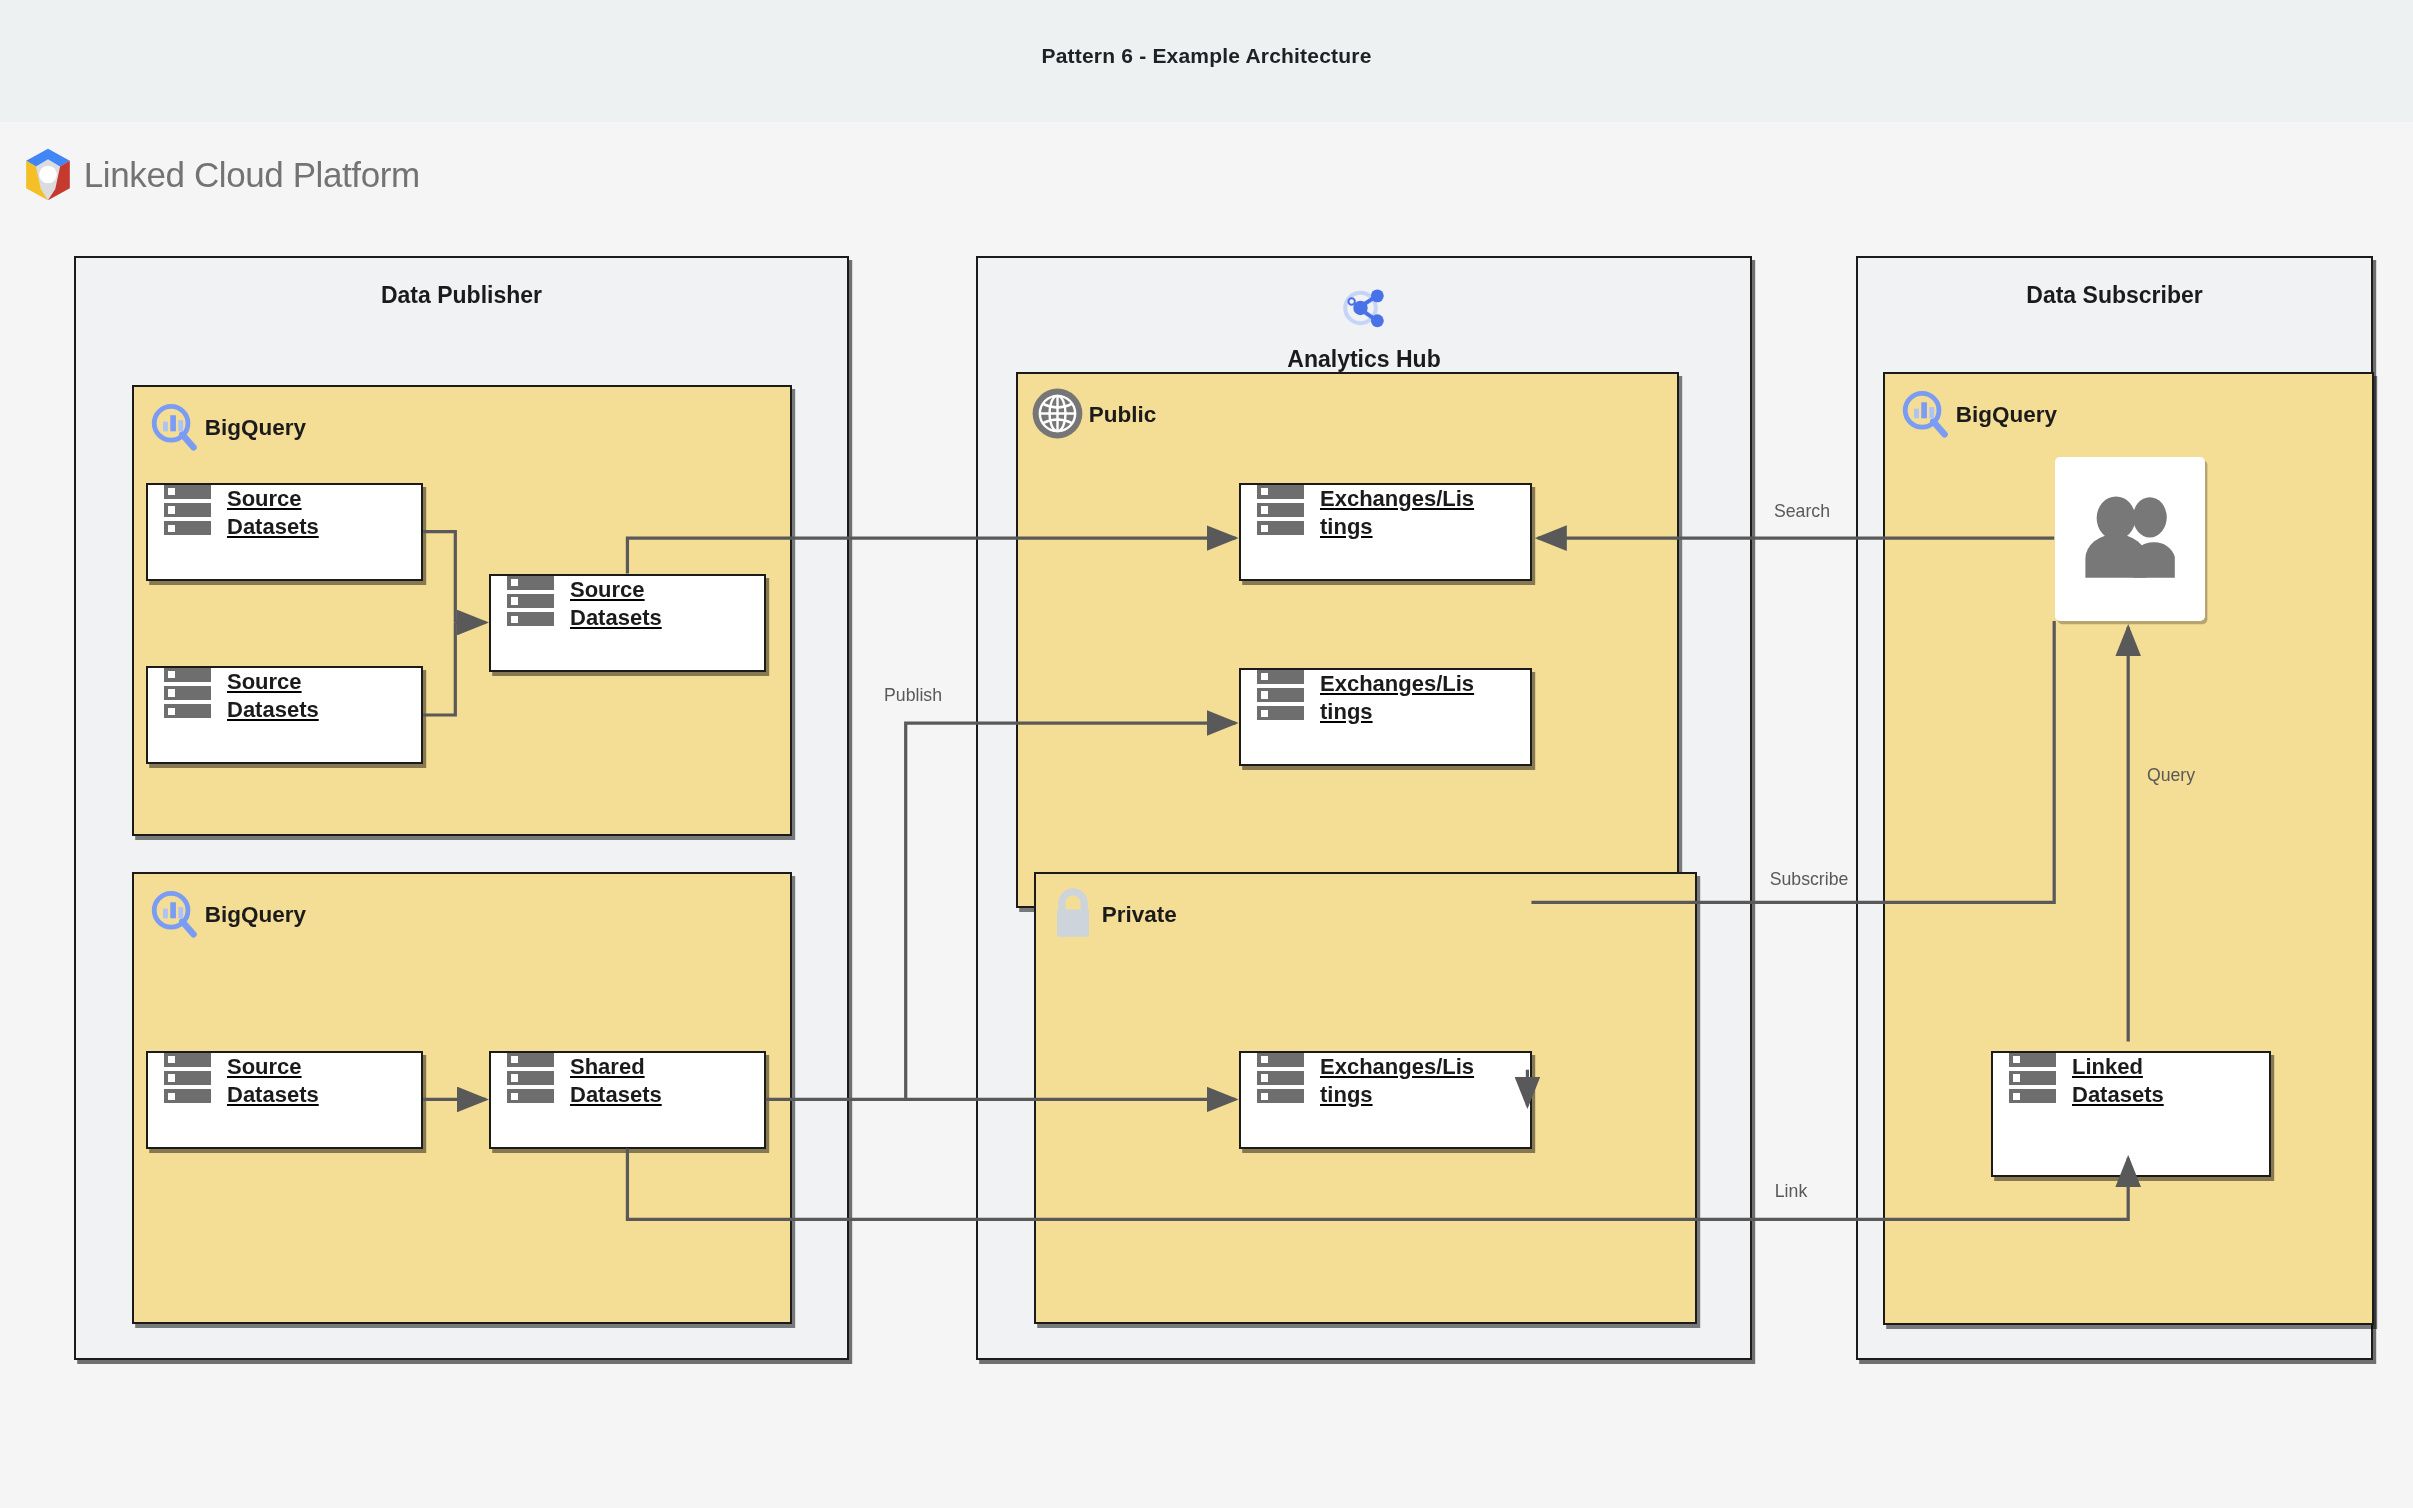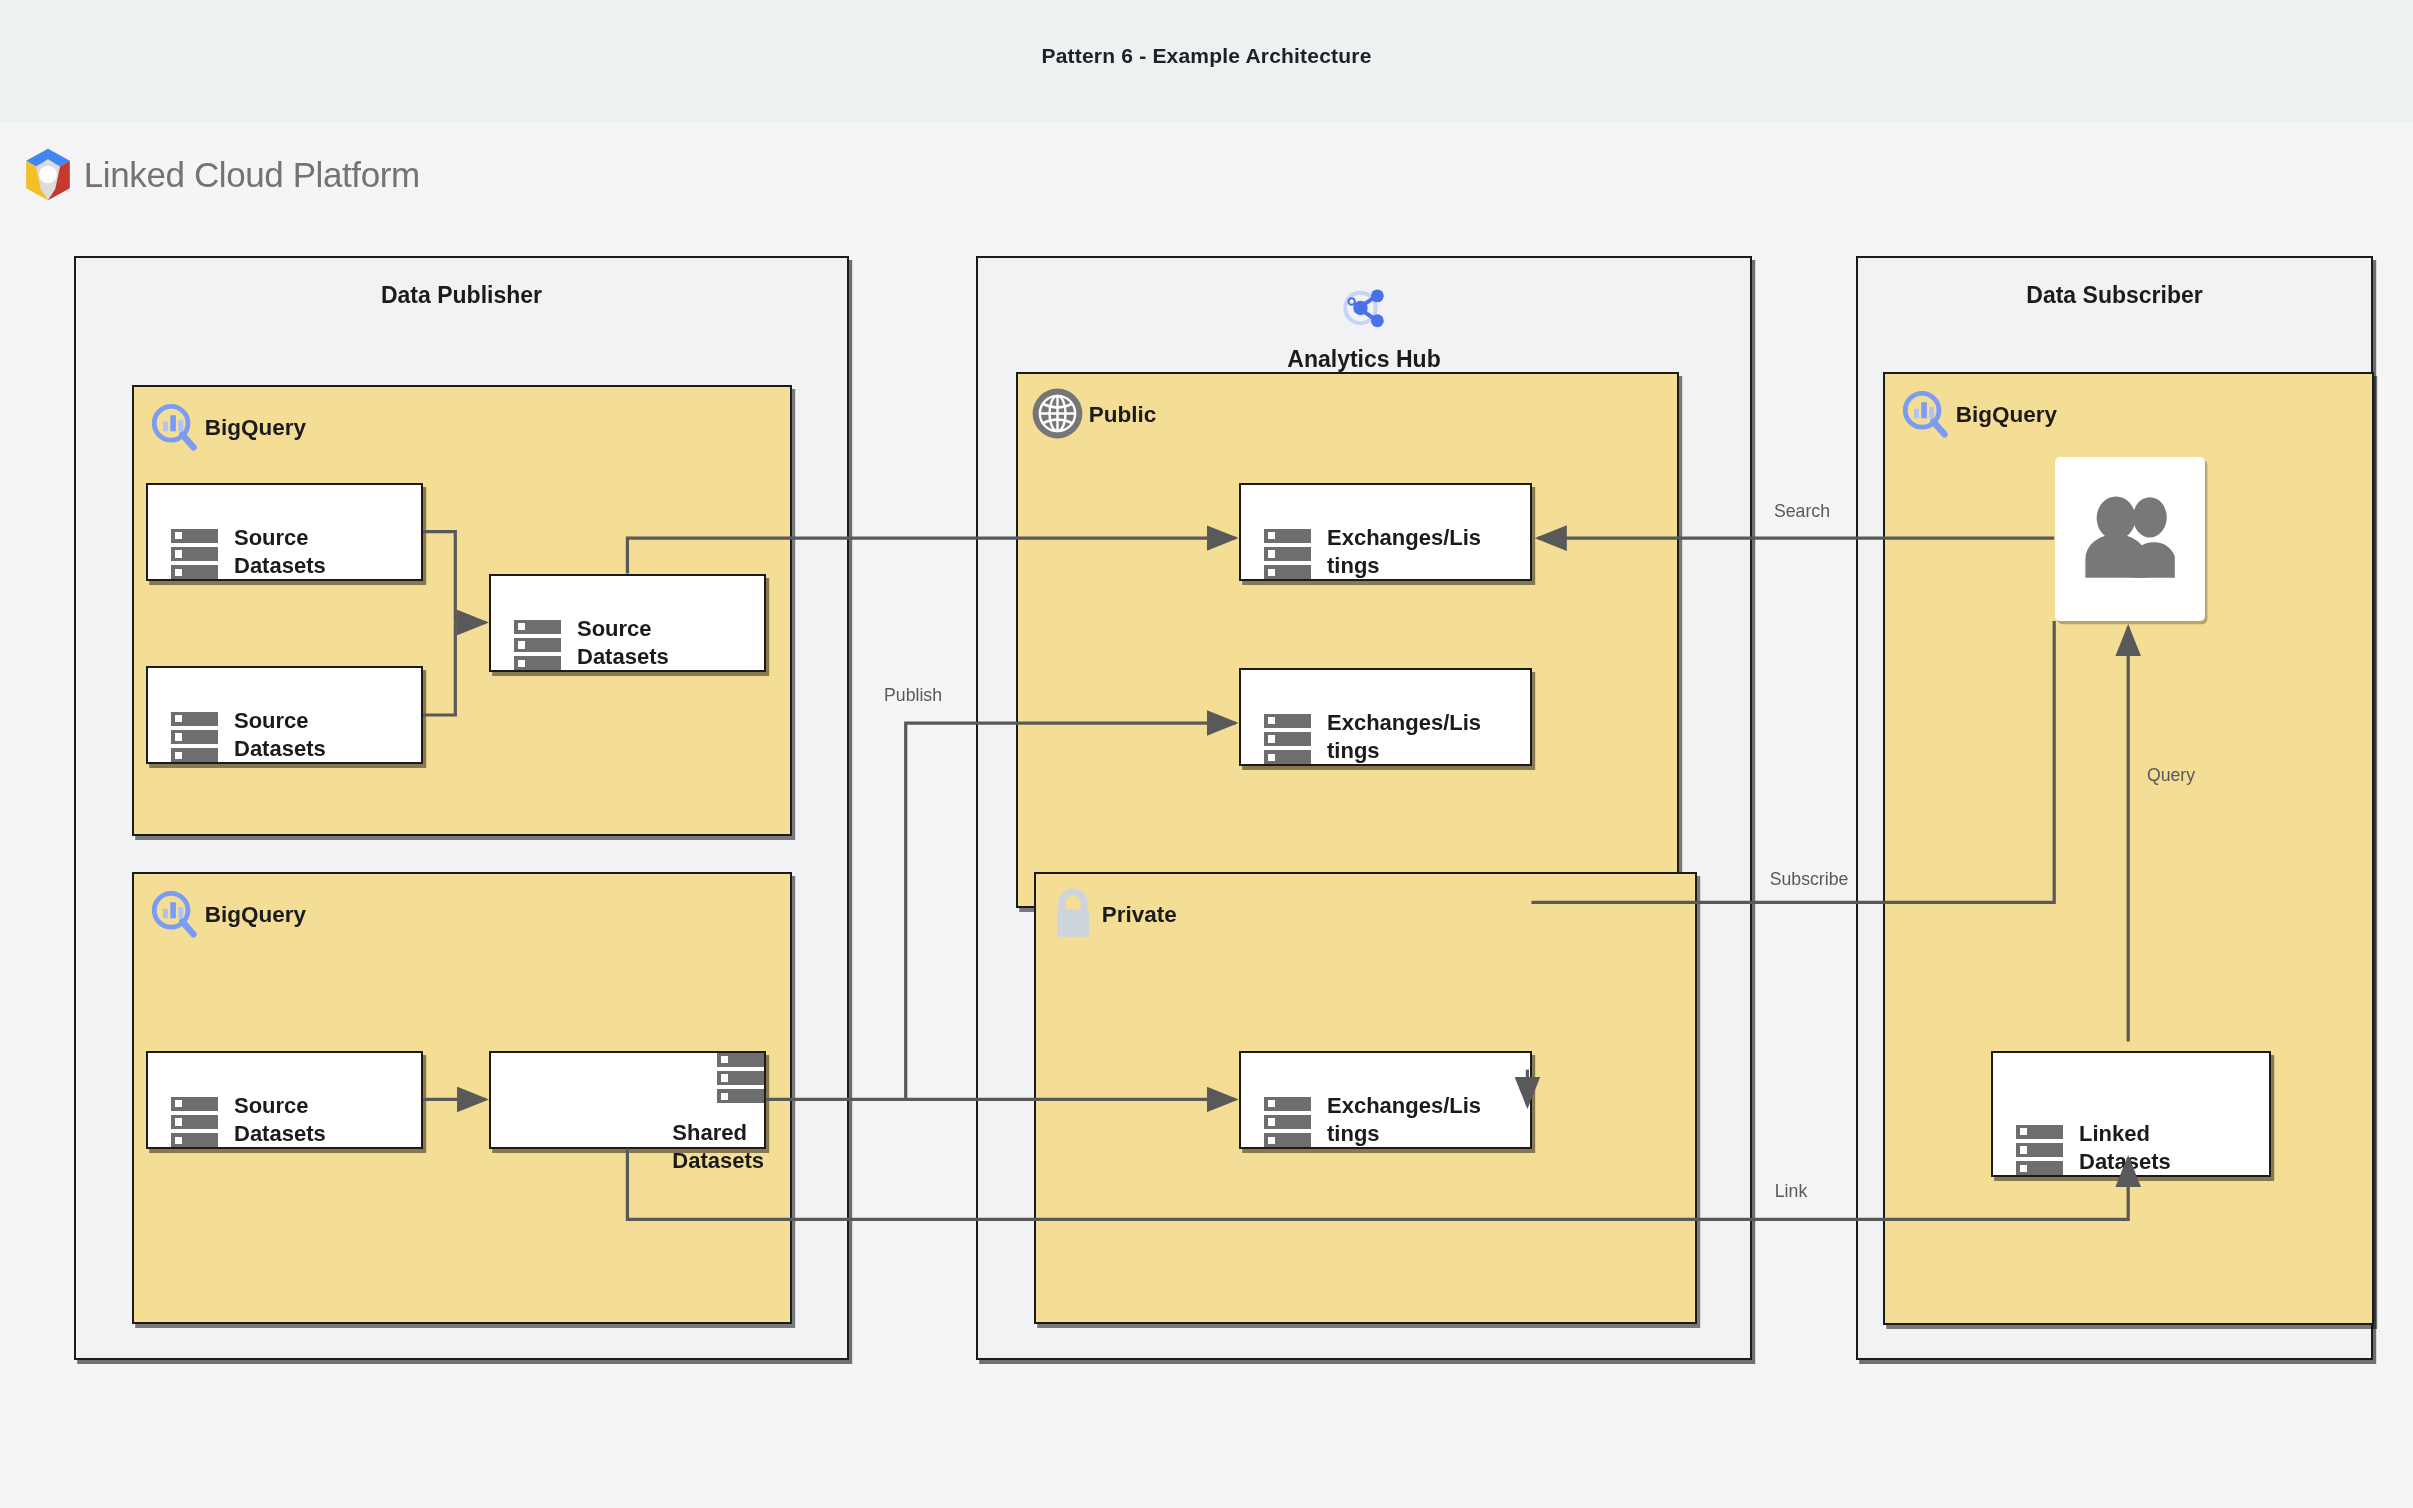--- a/index.html
+++ b/index.html
@@ -56,21 +56,21 @@
     position: absolute; left: 13px; top: 13px;
     display: flex; align-items: center; gap: 4.8px;
   }
   .ygroup-label { font-size: 22.5px; font-weight: bold; color: #1b1b1b; white-space: nowrap; }
 
   
   .node {
     position: absolute; background: #ffffff;
     border: 2.4px solid #1b1b1b;
     box-shadow: 3.2px 4px 0 rgba(0,0,0,.45);
-    display: flex; align-items: flex-end; gap: 16px; padding-left: 23px;
+    display: flex; align-items: flex-start; gap: 16px; padding-left: 16px; text-decoration: underline;
   }
   .node-label { font-size: 22px; font-weight: bold; color: #1b1b1b; line-height: 1.25; }
 
   
   .ds-icon { width: 47px; height: 50px; display: flex; flex-direction: column; justify-content: space-between; flex: 0 0 auto; }
   .ds-bar { width: 47px; height: 13.7px; background: #6e6e6e; position: relative; }
   .ds-bar::before { content:""; position: absolute; left: 4px; top: 3.2px; width: 7.2px; height: 7.2px; background: #fff; }
 
   
   .users-card {
@@ -187,21 +187,21 @@
       <span class="ds-bar"></span>
         <span class="ds-bar"></span>
         <span class="ds-bar"></span>
     </span>
     <span class="node-label">
       <span>Source</span><br>
       <span>Datasets</span>
     </span>
   </div>
 
-  <div class="node" style="left:489px; top:1051px; width:277px; height:98px;flex-direction:column;">
+  <div class="node" style="left:489px; top:1051px; width:277px; height:98px;">
     <span class="ds-icon">
       <span class="ds-bar"></span>
         <span class="ds-bar"></span>
         <span class="ds-bar"></span>
     </span>
     <span class="node-label">
       <span>Shared</span><br>
       <span>Datasets</span>
     </span>
   </div>

